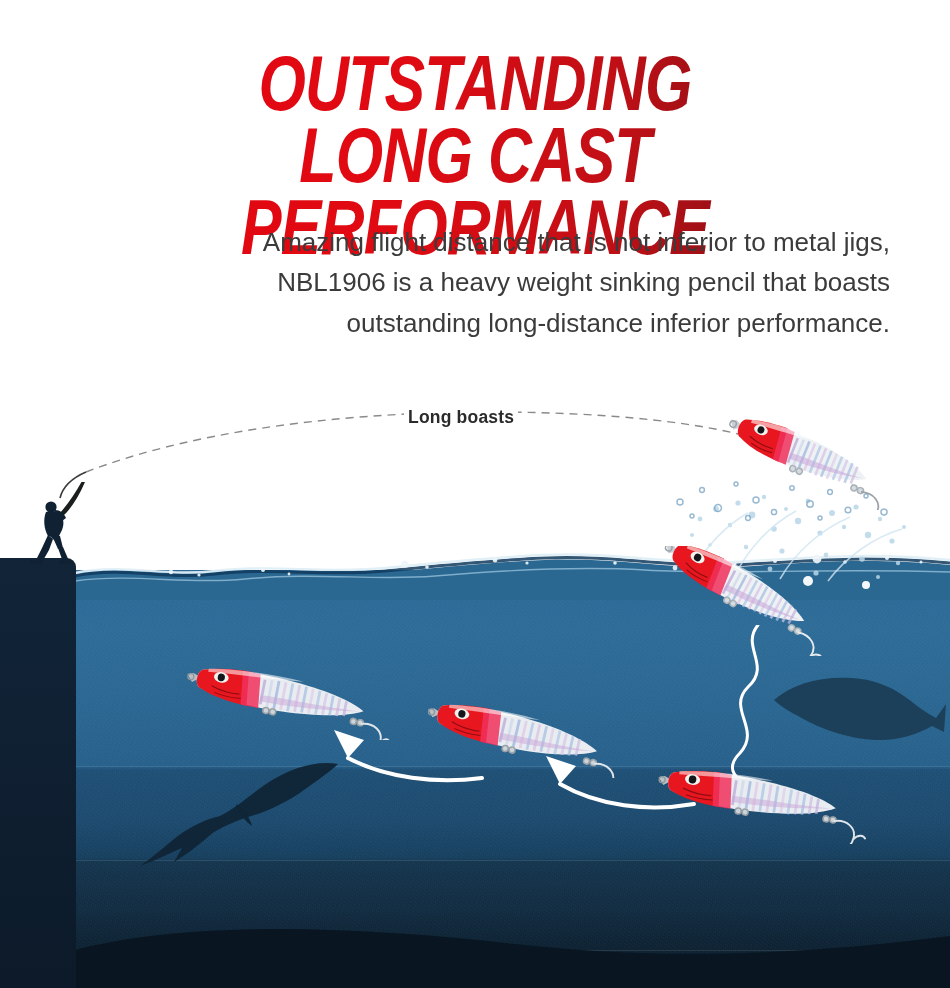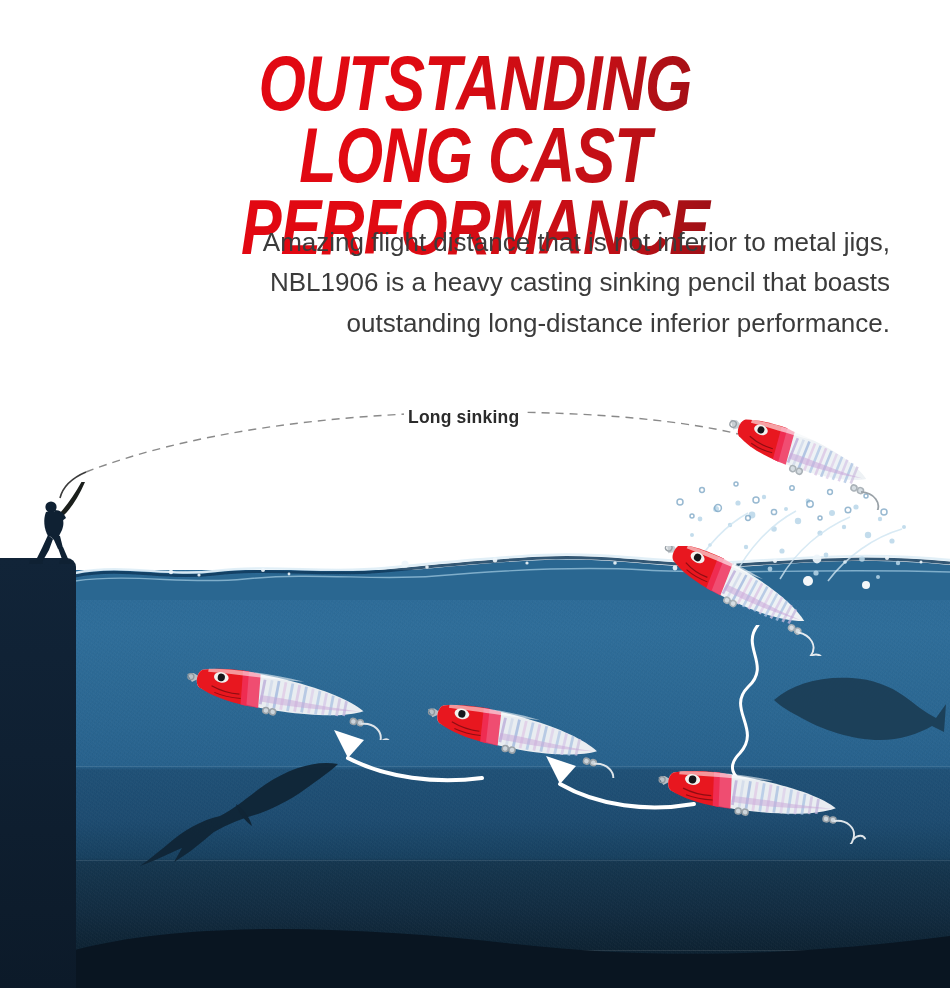--- a/index.html
+++ b/index.html
@@ -116,21 +116,21 @@
 </head>
 <body>
 
 <div class="headline-block">
   <span class="headline-line headline-1">OUTSTANDING</span>
   <span class="headline-line headline-2">LONG CAST PERFORMANCE</span>
 </div>
 
 <div class="subtitle">
   <span>Amazing flight distance that is not inferior to metal jigs,</span>
-  <span>NBL1906 is a heavy casting sinking pencil that boasts</span>
+  <span>NBL1906 is a heavy weight sinking pencil that boasts</span>
   <span>outstanding long-distance inferior performance.</span>
 </div>
 
 <div class="scene">
 
   <div class="sky"></div>
 
   <div class="water">
     <div class="water-noise"></div>
     <div class="water-band" style="top:196px"></div>
@@ -186,21 +186,21 @@
     <path d="M26 53 l-6 13 l-7 14 l6 2 l8 -14 l4 -11 z" fill="#0f2133"></path>
     <path d="M8 78 l12 0 l1 4 l-14 0 z" fill="#0f2133"></path>
     <path d="M38 78 l12 0 l1 4 l-14 0 z" fill="#0f2133"></path>
   </svg>
 
   <svg class="trajectory" viewBox="0 0 950 260">
     <path d="M60 128 C 63 116, 72 108, 86 102" fill="none" stroke="#3b3b3b" stroke-width="1.6"></path>
     <path d="M86 102 C 190 62, 330 44, 470 42 C 600 41, 690 52, 738 64" fill="none" stroke="#8a8a8a" stroke-width="1.4" stroke-dasharray="8 6"></path>
   </svg>
 
-  <div class="cast-label">Long sinking</div>
+  <div class="cast-label">Long boasts</div>
 
   <svg class="splash" style="left:630px; top:115px; width:300px; height:110px;" viewBox="0 0 300 110">
     <g fill="#b9d7e9" opacity=".85">
       <circle cx="48" cy="66" r="2.6"></circle>
         <circle cx="62" cy="50" r="2"></circle>
       <circle cx="70" cy="34" r="2.4"></circle>
         <circle cx="86" cy="24" r="3"></circle>
       <circle cx="100" cy="40" r="2.2"></circle>
         <circle cx="108" cy="18" r="2.6"></circle>
       <circle cx="122" cy="30" r="3.4"></circle>

